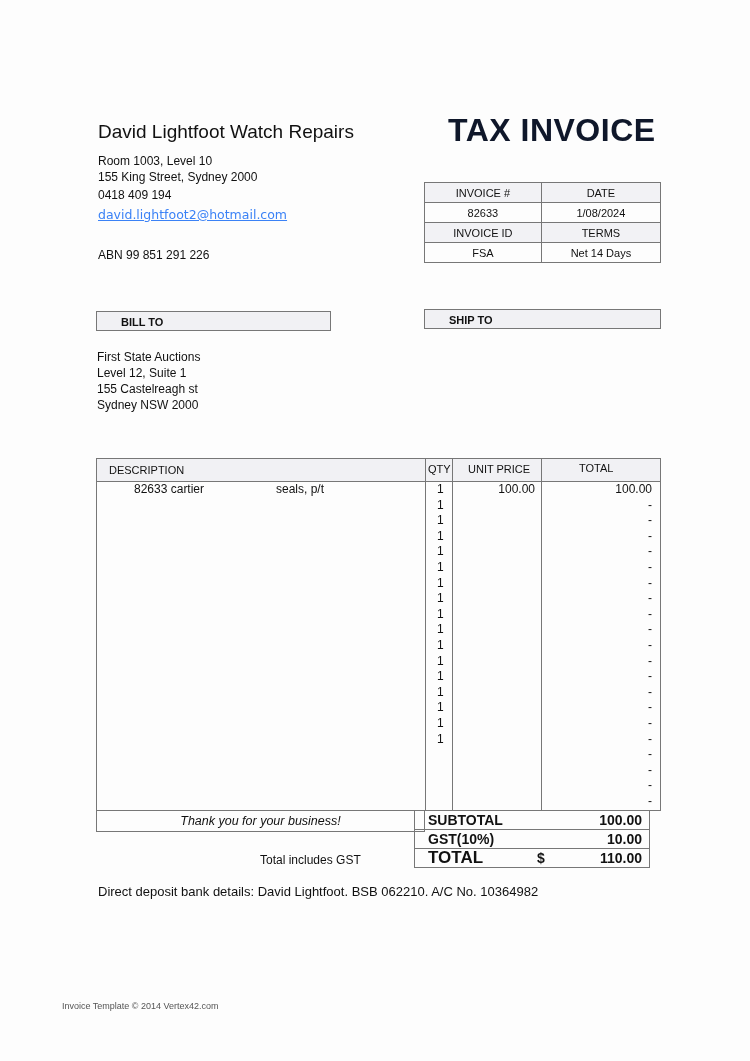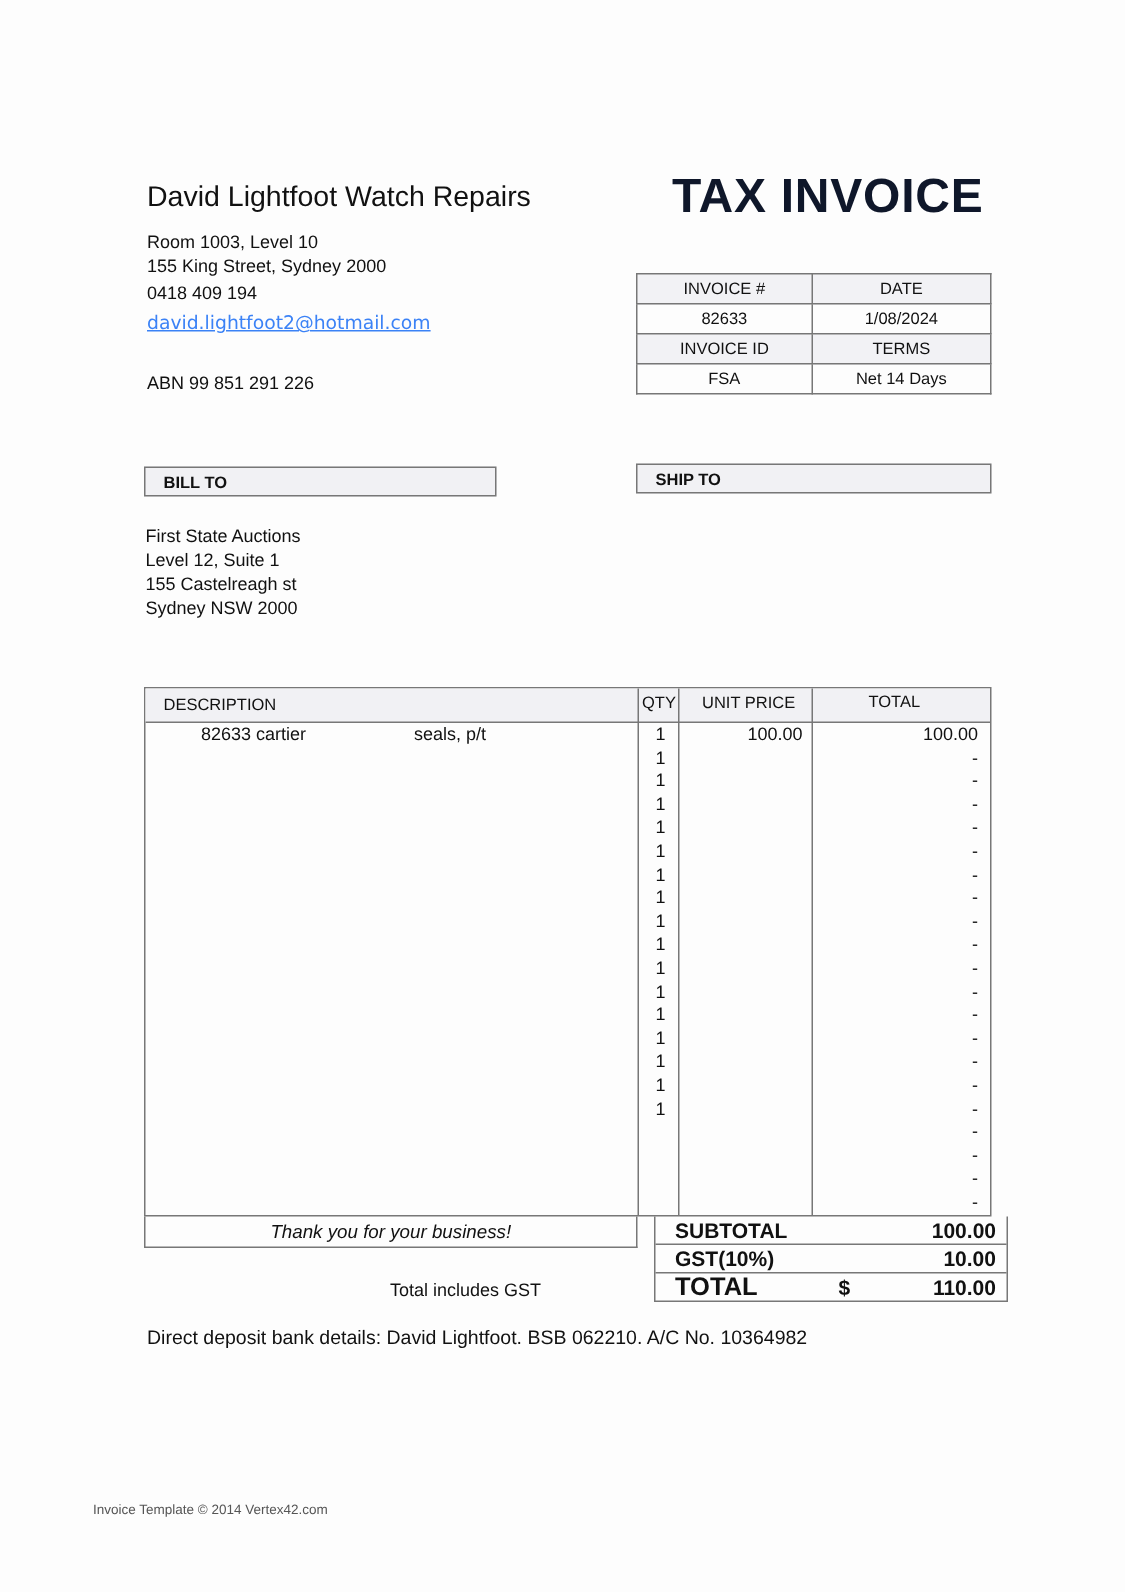--- a/index.html
+++ b/index.html
@@ -5,33 +5,33 @@
   html, body { margin:0; padding:0; }
   body { width:750px; height:1061px; background:#fdfdfd; position:relative; font-family:"Liberation Sans", sans-serif; color:#111; overflow:hidden; }
   .abs { position:absolute; }
   .company { left:98px; top:121px; font-size:19px; color:#111; }
   .addr { left:98px; font-size:12px; line-height:16px; }
   .email { left:98px; top:207px; font-size:12.5px; color:#3b82f6; text-decoration:underline; font-family:"DejaVu Sans", sans-serif; }
   .title { left:448px; top:112px; font-size:32px; font-weight:bold; color:#0f172a; letter-spacing:0.5px; }
   table.meta { position:absolute; left:424px; top:182px; width:237px; border-collapse:collapse; font-size:11px; }
   table.meta td { border:1px solid #777; height:19px; text-align:center; padding:0; }
   table.meta td.h { font-weight:normal; background:#f2f2f5; }
-  .boxhdr { position:absolute; height:20px; border:1px solid #777; background:#f1f1f4; font-size:11px; font-weight:bold; line-height:20px; padding-left:12px; box-sizing:border-box; }
+  .boxhdr { position:absolute; height:20px; border:1px solid #777; background:#f1f1f4; font-size:11px; font-weight:bold; line-height:20px; padding-left:24px; box-sizing:border-box; }
   .billaddr { left:97px; top:349px; font-size:12px; line-height:16px; }
   .items { position:absolute; left:96px; top:458px; width:565px; height:353px; border:1px solid #777; box-sizing:border-box; }
   .items .hdr { position:absolute; left:0; top:0; width:100%; height:22px; border-bottom:1px solid #777; background:#f1f1f4; font-size:11px; font-weight:normal; }
   .vline { position:absolute; top:0; bottom:0; width:1px; background:#777; }
   .row { position:absolute; left:0; width:100%; height:15.6px; font-size:12px; }
   .c-desc1 { position:absolute; left:37px; }
   .c-desc2 { position:absolute; left:163px;margin-left:16px; }
   .c-qty { position:absolute; left:340px; }
   .c-price { position:absolute; right:125px; }
   .c-amt { position:absolute; right:8px; }
   .thanks { position:absolute; left:96px; top:811px; width:329px; height:21px; border:1px solid #777; border-top:none; box-sizing:border-box; font-size:12.5px; font-style:italic; text-align:center; line-height:20px; }
-  .totals { position:absolute; left:436px; top:811px; width:236px; border:1px solid #777; border-top:none; box-sizing:border-box; }
+  .totals { position:absolute; left:414px; top:811px; width:236px; border:1px solid #777; border-top:none; box-sizing:border-box; }
   .trow { position:relative; height:18px; font-weight:bold; }
   .trow + .trow { border-top:1px solid #777; }
   .tlabel { position:absolute; left:13px; font-size:14px; top:1px; }
   .tval { position:absolute; right:7px; font-size:14px; top:1px; }
   .tcur { position:absolute; left:122px; font-size:14px; top:1px; }
   .trow.big .tlabel { font-size:17px; top:-1px; }
   .gstnote { left:260px; top:853px; font-size:12px; }
   .bank { left:98px; top:884px; font-size:13px; }
   .footer { left:62px; top:1001px; font-size:9px; color:#555; }
 </style>

